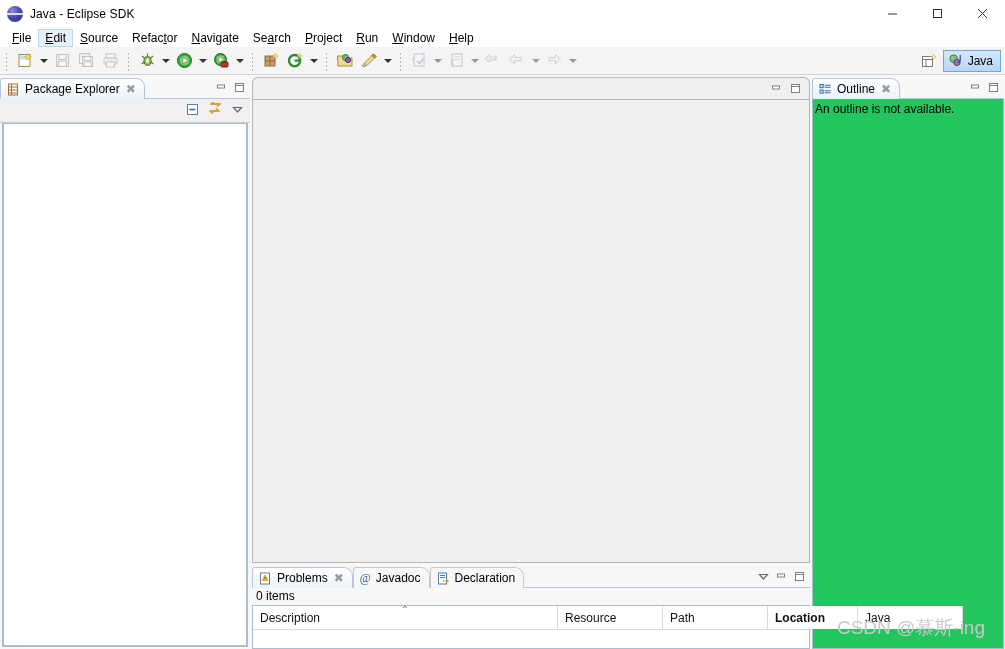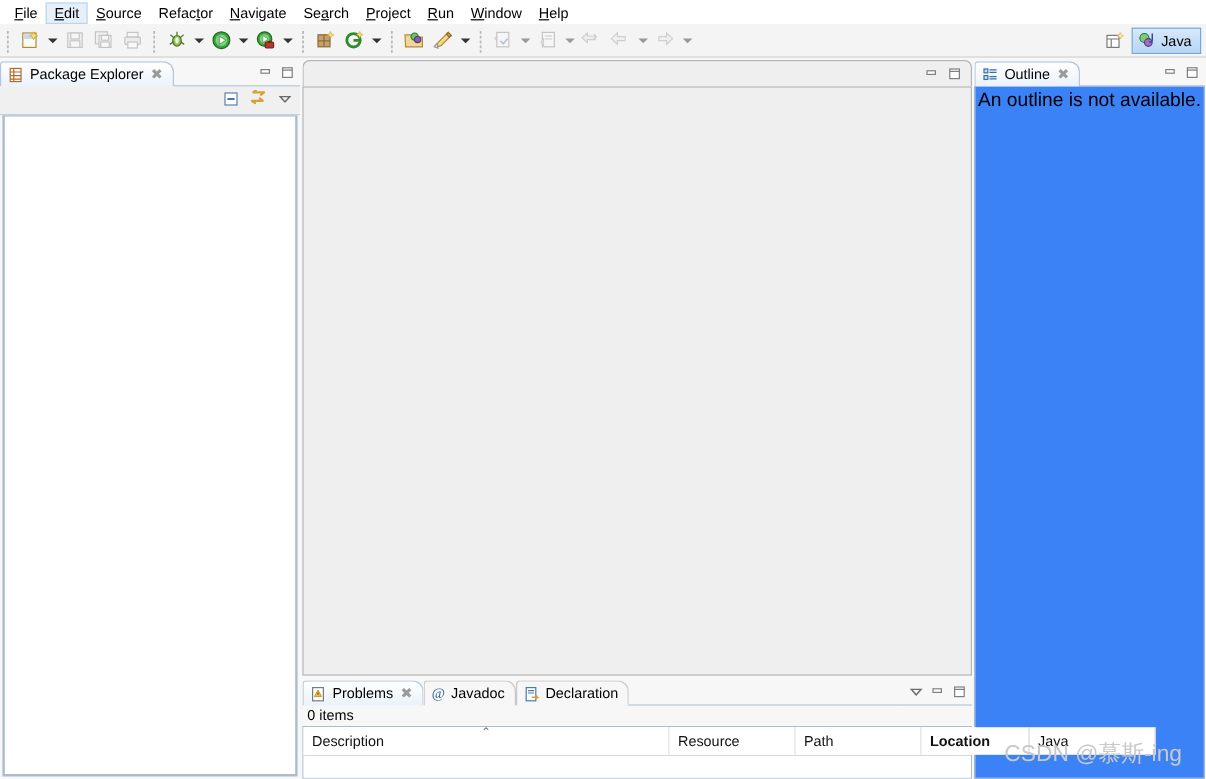--- a/index.html
+++ b/index.html
@@ -303,44 +303,66 @@
   
   .right-col {
     width: 193px;
     flex: 0 0 193px;
     display: flex; flex-direction: column;
     min-height: 0;
     padding-right: 1px;
   }
   .outline-body {
     flex: 1 1 auto;
-    background: #3b82f6;
+    background: #22c55e;
     border: 1px solid #a9bcd0;
     border-top: none;
     padding: 3px 0 0 2px;
     min-height: 0;
-    font-size: 16px;
+    font-size: 12px;
   }
 
   .watermark {
     position: absolute;
     right: 20px;
     bottom: 8px;
     font-size: 19px;
     color: #c9c9c9;
     font-family: "Liberation Sans", sans-serif;
     pointer-events: none;
     white-space: nowrap;
   }
 </style>
 </head>
 <body>
 
 <div id="app">
 
+  <div class="titlebar">
+    <div class="title-logo"></div>
+    <span class="title-text">Java - Eclipse SDK</span>
+    <div class="winbtns">
+      <div class="winbtn">
+        <svg width="11" height="11" viewBox="0 0 11 11">
+            <line x1="1" y1="6" x2="10" y2="6" stroke="#333" stroke-width="1"></line>
+          </svg>
+      </div>
+      <div class="winbtn">
+        <svg width="11" height="11" viewBox="0 0 11 11">
+            <rect x="1.5" y="1.5" width="8" height="8" fill="none" stroke="#333" stroke-width="1"></rect>
+          </svg>
+      </div>
+      <div class="winbtn">
+        <svg width="11" height="11" viewBox="0 0 11 11">
+            <line x1="1" y1="1" x2="10" y2="10" stroke="#333" stroke-width="1"></line>
+            <line x1="10" y1="1" x2="1" y2="10" stroke="#333" stroke-width="1"></line>
+          </svg>
+      </div>
+    </div>
+  </div>
 
   <div class="menubar" id="menubar">
       <div class="menuitem"><span class="mn">F</span>ile</div>
       <div class="menuitem hover"><span class="mn">E</span>dit</div>
       <div class="menuitem"><span class="mn">S</span>ource</div>
       <div class="menuitem">Refac<span class="mn">t</span>or</div>
       <div class="menuitem"><span class="mn">N</span>avigate</div>
       <div class="menuitem">Se<span class="mn">a</span>rch</div>
       <div class="menuitem"><span class="mn">P</span>roject</div>
       <div class="menuitem"><span class="mn">R</span>un</div>

